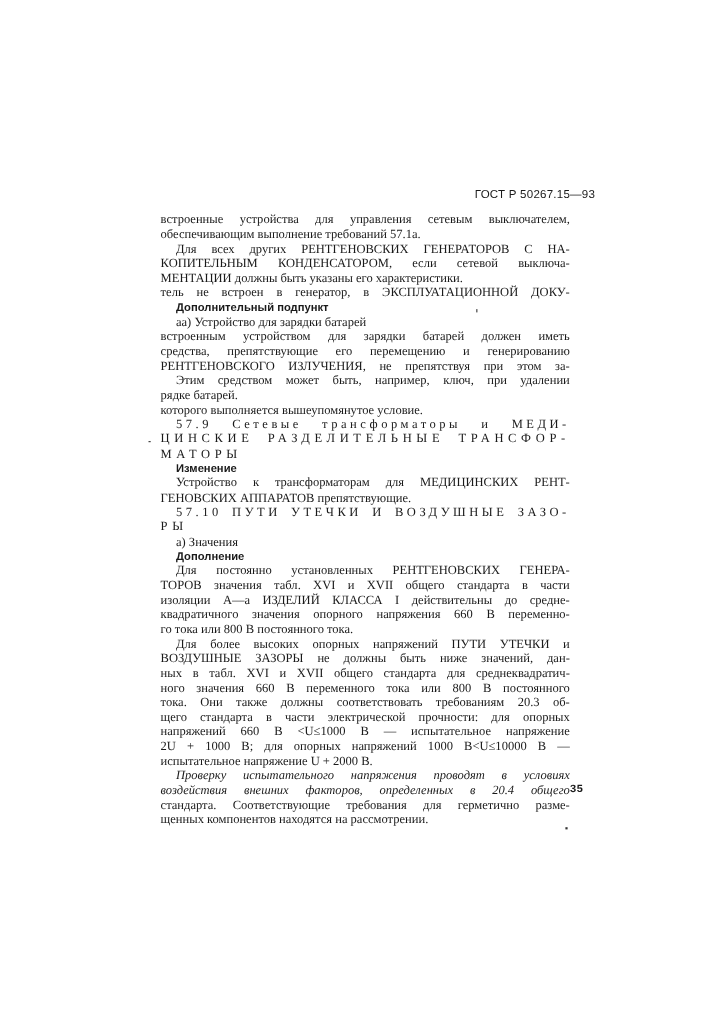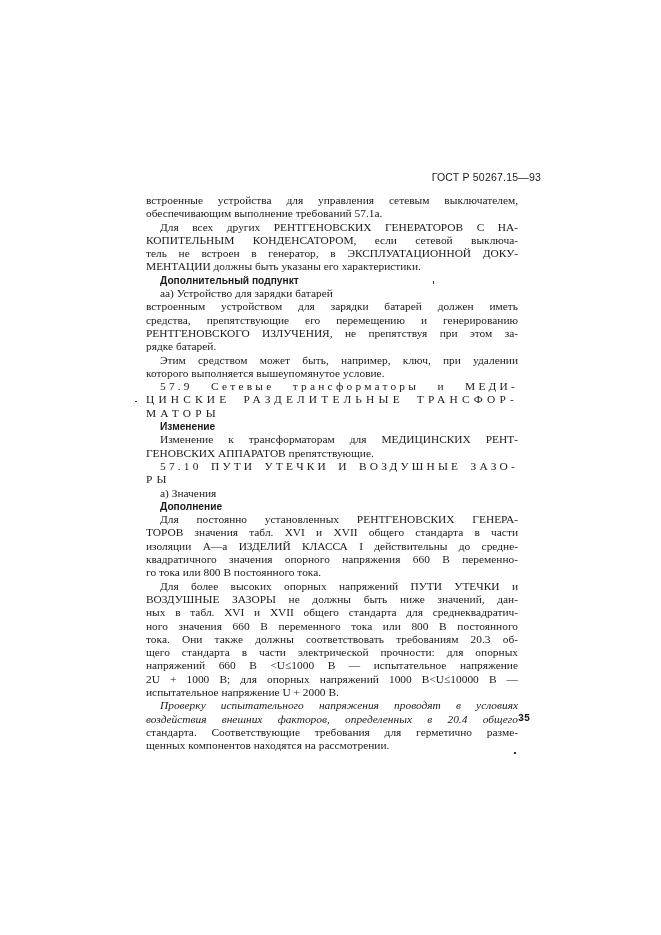--- a/index.html
+++ b/index.html
@@ -23,35 +23,35 @@
 </head>
 <body>
 
 <div class="header">ГОСТ Р 50267.15—93</div>
 
 <div class="body-text">
   <div class="line">встроенные устройства для управления сетевым выключателем,</div>
   <div class="line last">обеспечивающим выполнение требований 57.1а.</div>
   <div class="line indent">Для всех других РЕНТГЕНОВСКИХ ГЕНЕРАТОРОВ С НА-</div>
   <div class="line">КОПИТЕЛЬНЫМ КОНДЕНСАТОРОМ, если сетевой выключа-</div>
+  <div class="line last">МЕНТАЦИИ должны быть указаны его характеристики.</div>
   <div class="line">тель не встроен в генератор, в ЭКСПЛУАТАЦИОННОЙ ДОКУ-</div>
-  <div class="line last">МЕНТАЦИИ должны быть указаны его характеристики.</div>
   <div class="line indent bold last">Дополнительный подпункт</div>
   <div class="line indent last">аа) Устройство для зарядки батарей</div>
   <div class="line">встроенным устройством для зарядки батарей должен иметь</div>
   <div class="line">средства, препятствующие его перемещению и генерированию</div>
   <div class="line">РЕНТГЕНОВСКОГО ИЗЛУЧЕНИЯ, не препятствуя при этом за-</div>
+  <div class="line indent">Этим средством может быть, например, ключ, при удалении</div>
   <div class="line last">рядке батарей.</div>
-  <div class="line indent">Этим средством может быть, например, ключ, при удалении</div>
   <div class="line last">которого выполняется вышеупомянутое условие.</div>
   <div class="line indent spaced2">57.9 Сетевые трансформаторы и МЕДИ-</div>
   <div class="line spaced">ЦИНСКИЕ РАЗДЕЛИТЕЛЬНЫЕ ТРАНСФОР-</div>
   <div class="line spaced last">МАТОРЫ</div>
   <div class="line indent bold last">Изменение</div>
-  <div class="line indent">Изменение к трансформаторам для МЕДИЦИНСКИХ РЕНТ-</div>
+  <div class="line indent">Устройство к трансформаторам для МЕДИЦИНСКИХ РЕНТ-</div>
   <div class="line last">ГЕНОВСКИХ АППАРАТОВ препятствующие.</div>
   <div class="line indent spaced2">57.10 ПУТИ УТЕЧКИ И ВОЗДУШНЫЕ ЗАЗО-</div>
   <div class="line spaced last">РЫ</div>
   <div class="line indent last">а) Значения</div>
   <div class="line indent bold last">Дополнение</div>
   <div class="line indent">Для постоянно установленных РЕНТГЕНОВСКИХ ГЕНЕРА-</div>
   <div class="line">ТОРОВ значения табл. XVI и XVII общего стандарта в части</div>
   <div class="line">изоляции А—а ИЗДЕЛИЙ КЛАССА I действительны до средне-</div>
   <div class="line">квадратичного значения опорного напряжения 660 В переменно-</div>
   <div class="line last">го тока или 800 В постоянного тока.</div>

